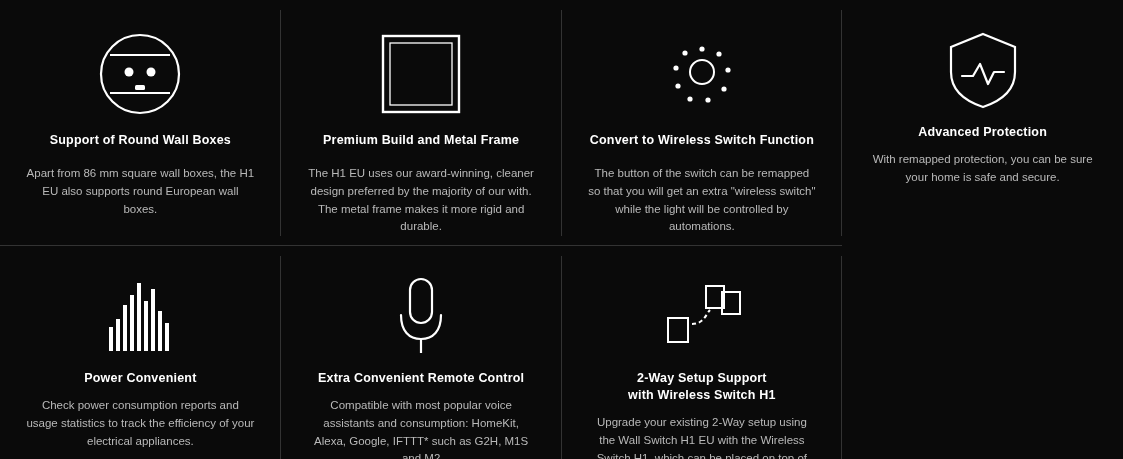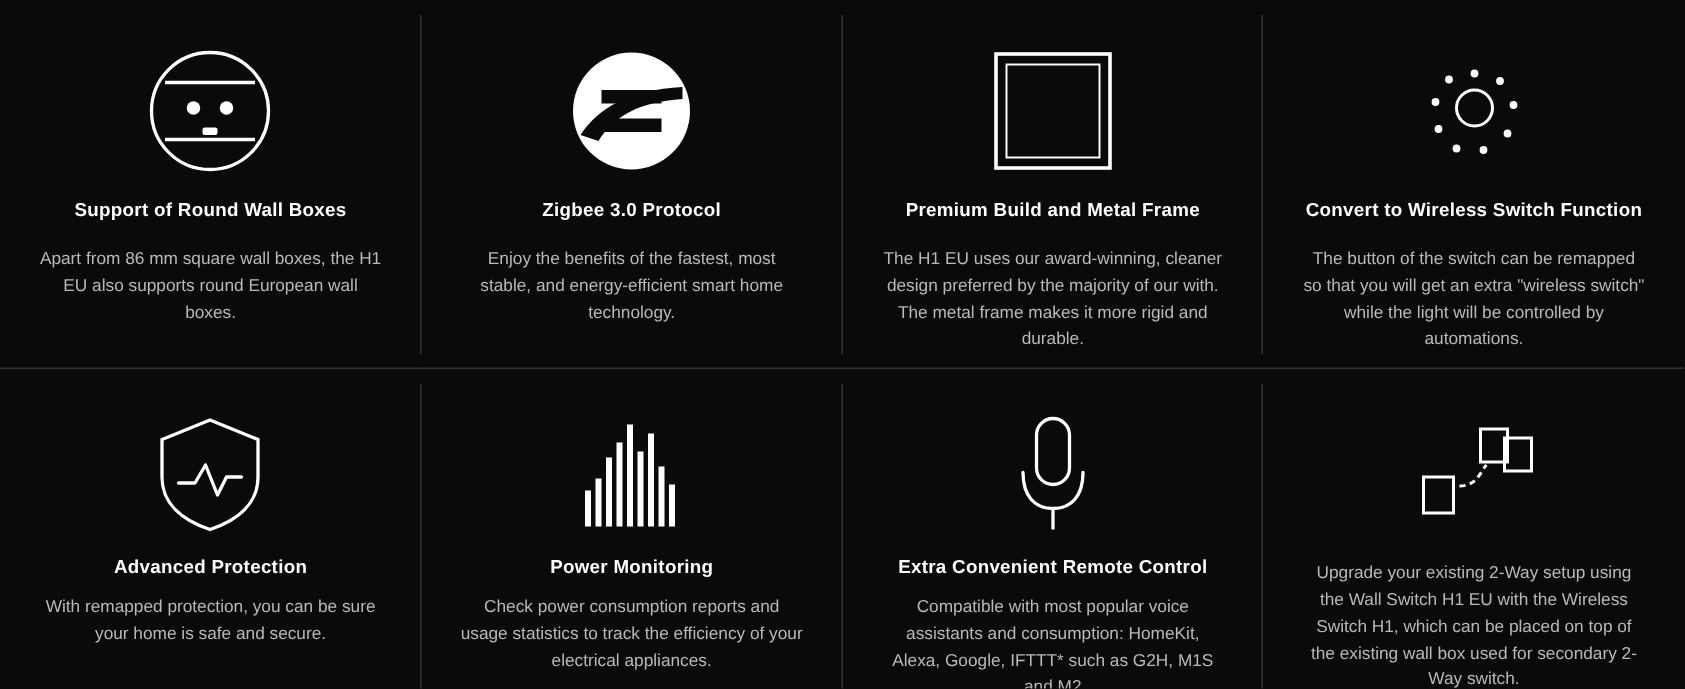--- a/index.html
+++ b/index.html
@@ -91,32 +91,20 @@
         <line x1="16" y1="62" x2="76" y2="62" stroke="#ffffff" stroke-width="2.2"></line>
         <circle cx="35" cy="41" r="4.5" fill="#ffffff"></circle>
         <circle cx="57" cy="41" r="4.5" fill="#ffffff"></circle>
         <rect x="41" y="54" width="10" height="5" rx="1.5" fill="#ffffff"></rect>
       </svg>
     </div>
     <div class="title">Support of Round Wall Boxes</div>
     <div class="desc">Apart from 86 mm square wall boxes, the H1 EU also supports round European wall boxes.</div>
   </div>
 
-  <div class="cell row1">
-    <div class="icon-wrap">
-      <svg width="84" height="84" viewBox="0 0 84 84">
-        <circle cx="42" cy="42" r="39" fill="#ffffff"></circle>
-        <path d="M8 58 C20 40 40 28 76 26 L76 34 C46 36 30 46 20 62 Z" fill="#0a0a0a"></path>
-        <path d="M22 28 L62 28 L62 37 L22 37 Z" fill="#0a0a0a"></path>
-        <path d="M22 47 L62 47 L62 56 L22 56 Z" fill="#0a0a0a"></path>
-      </svg>
-    </div>
-    <div class="title">Zigbee 3.0 Protocol</div>
-    <div class="desc">Enjoy the benefits of the fastest, most stable, and energy-efficient smart home technology.</div>
-  </div>
 
   <div class="cell row1">
     <div class="icon-wrap">
       <svg width="88" height="88" viewBox="0 0 88 88">
         <rect x="6" y="6" width="76" height="76" fill="none" stroke="#ffffff" stroke-width="2.4"></rect>
         <rect x="13" y="13" width="62" height="62" fill="none" stroke="#ffffff" stroke-width="1.3"></rect>
       </svg>
     </div>
     <div class="title">Premium Build and Metal Frame</div>
     <div class="desc">The H1 EU uses our award-winning, cleaner design preferred by the majority of our with. The metal frame makes it more rigid and durable.</div>
@@ -163,21 +151,21 @@
           <rect x="26" y="30" width="4" height="46"></rect>
           <rect x="33" y="20" width="4" height="56"></rect>
           <rect x="40" y="8" width="4" height="68"></rect>
           <rect x="47" y="26" width="4" height="50"></rect>
           <rect x="54" y="14" width="4" height="62"></rect>
           <rect x="61" y="36" width="4" height="40"></rect>
           <rect x="68" y="48" width="4" height="28"></rect>
         </g>
       </svg>
     </div>
-    <div class="title">Power Monitoring</div>
+    <div class="title">Power Convenient</div>
     <div class="desc">Check power consumption reports and usage statistics to track the efficiency of your electrical appliances.</div>
   </div>
 
   <div class="cell row2">
     <div class="icon-wrap">
       <svg width="66" height="86" viewBox="0 0 66 86">
         <rect x="22" y="6" width="22" height="44" rx="11" fill="none" stroke="#ffffff" stroke-width="2.2"></rect>
         <path d="M13 42 C13 58 21 66 33 66 C45 66 53 58 53 42" fill="none" stroke="#ffffff" stroke-width="2.2" stroke-linecap="round"></path>
         <line x1="33" y1="66" x2="33" y2="80" stroke="#ffffff" stroke-width="2.2"></line>
       </svg>
@@ -188,16 +176,20 @@
 
   <div class="cell row2">
     <div class="icon-wrap">
       <svg width="96" height="76" viewBox="0 0 96 76">
         <rect x="52" y="8" width="18" height="22" fill="none" stroke="#ffffff" stroke-width="2"></rect>
         <rect x="68" y="14" width="18" height="22" fill="none" stroke="#ffffff" stroke-width="2"></rect>
         <rect x="14" y="40" width="20" height="24" fill="none" stroke="#ffffff" stroke-width="2"></rect>
         <path d="M38 46 C50 46 52 36 56 32" fill="none" stroke="#ffffff" stroke-width="2" stroke-dasharray="4 3"></path>
       </svg>
     </div>
+    <div class="title">
+      <span>2-Way Setup Support</span><br>
+      <span>with Wireless Switch H1</span>
+    </div>
     <div class="desc">Upgrade your existing 2-Way setup using the Wall Switch H1 EU with the Wireless Switch H1, which can be placed on top of the existing wall box used for secondary 2-Way switch.</div>
   </div>
 
 </div>
 
 </body></html>

